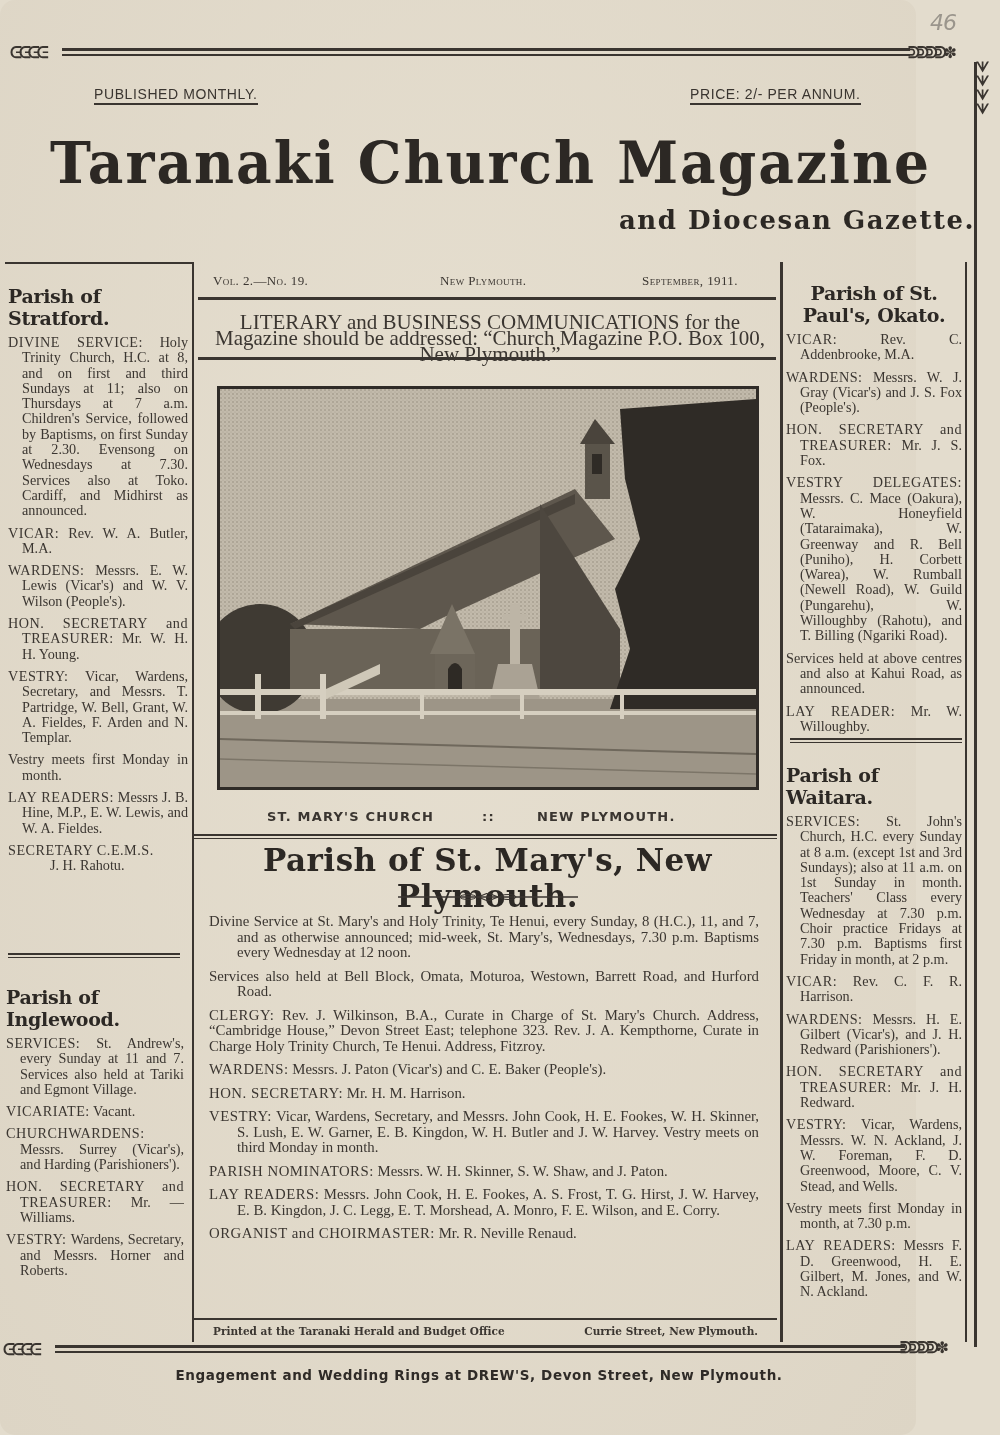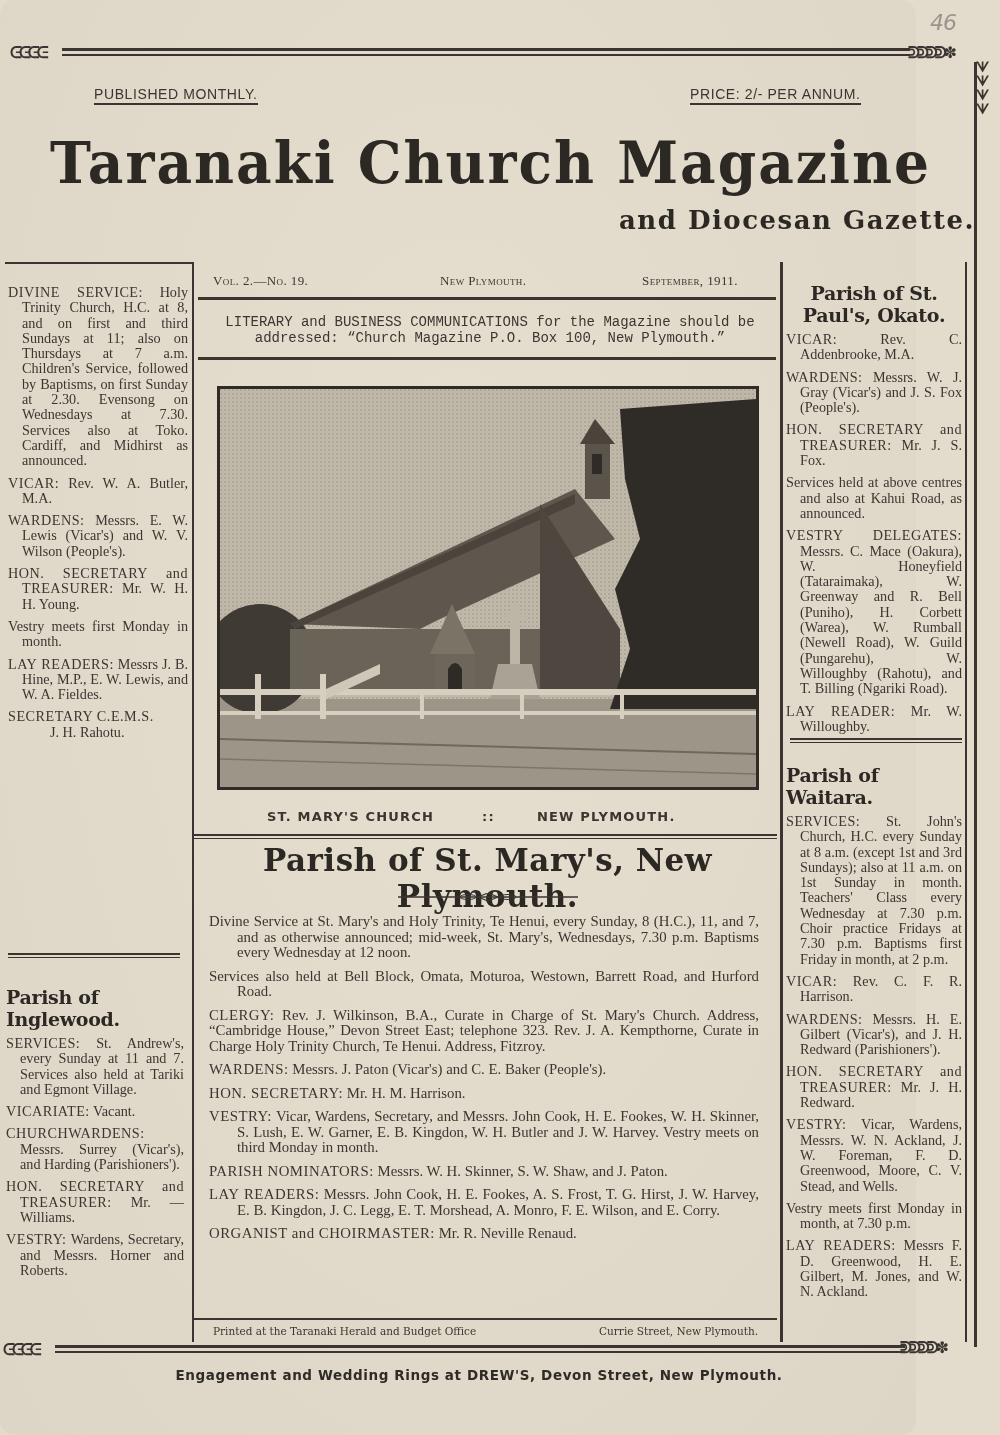--- a/index.html
+++ b/index.html
@@ -32,34 +32,34 @@
   .ph.center { text-align:center; }
   .lbl { letter-spacing:0.5px; }
 
   .box { position:absolute; border-left:2px solid #3a3530; border-right:2px solid #3a3530; }
   .hr { position:absolute; height:0; border-top:2px solid #3a3530; }
   .hr2 { position:absolute; height:2px; border-top:2px solid #3a3530; border-bottom:1px solid #3a3530; }
 
   .centerinfo { position:absolute; font-family:"Liberation Serif", serif; font-size:13px; color:#3b3631; letter-spacing:0.4px; }
   .smallcaps { font-variant:small-caps; }
   .notice { position:absolute; left:205px; top:314px; width:570px; text-align:center;
-    font-family:Liberation Mono, monospace; font-size:14px; line-height:16px; color:#3b3631; }
+    font-family:Liberation Serif, serif; font-size:21px; line-height:16px; color:#3b3631; }
   .photo { position:absolute; left:217px; top:386px; width:536px; height:398px;
     border:3px solid #2f2b27; background:#bdb5a6; overflow:hidden; }
   .caption { position:absolute; left:200px; top:809px; width:575px; display:flex;
     font-family:"DejaVu Sans", sans-serif; font-size:13px; font-weight:bold; letter-spacing:1.2px; color:#3a3530; }
   .caption span { display:block; }
   .sm-title { position:absolute; left:200px; top:842px; width:575px; text-align:center;
     font-family:"DejaVu Serif", serif; font-weight:bold; font-size:31px; letter-spacing:0.5px; color:#2c2824; }
   .flourish { position:absolute; left:398px; top:893px; width:180px; height:8px; }
   .main-text { position:absolute; left:209px; top:914px; width:550px;
     font-family:"Liberation Serif", serif; font-size:14.8px; line-height:15.5px; color:#3b3631; }
   .main-text p { margin:0 0 8px 0; padding-left:28px; text-indent:-28px; text-align:justify; }
   .printer { position:absolute; left:213px; top:1325px; width:545px; display:flex; justify-content:space-between;
-    font-family:"DejaVu Serif", serif; font-size:10.5px; font-weight:normal; color:#3b3631;align-items:center; }
+    font-family:"DejaVu Serif", serif; font-size:10.5px; font-weight:bold; color:#3b3631;align-items:center; }
   .advert { position:absolute; left:0; top:1367px; width:958px; text-align:center;
     font-family:"DejaVu Sans", sans-serif; font-weight:bold; font-size:13.5px; letter-spacing:0.6px; color:#2f2b27; }
 </style>
 </head>
 <body>
 
 <div class="page">
 
   <div class="pagenum">46</div>
 
@@ -71,24 +71,26 @@
 
   <div class="topline" style="left:94px;top:86px;">PUBLISHED MONTHLY.</div>
   <div class="topline" style="left:690px;top:86px;">PRICE: 2/- PER ANNUM.</div>
 
   <div class="masthead">Taranaki Church Magazine</div>
   <div class="subhead">and Diocesan Gazette.</div>
 
   <div class="hr" style="left:5px;top:262px;width:188px;"></div>
   <div class="vline" style="left:192px;top:262px;width:2px;height:1080px;"></div>
   <div class="col" style="left:8px;top:285px;width:180px;">
+    <div class="ph">Parish of Stratford.</div>
     <p><span class="lbl">DIVINE SERVICE:</span><span> Holy Trinity Church, H.C. at 8, and on first and third Sundays at 11; also on Thursdays at 7 a.m. Children's Service, followed by Baptisms, on first Sunday at 2.30. Evensong on Wednesdays at 7.30. Services also at Toko. Cardiff, and Midhirst as announced.</span></p>
     <p><span class="lbl">VICAR:</span><span> Rev. W. A. Butler, M.A.</span></p>
     <p><span class="lbl">WARDENS:</span><span> Messrs. E. W. Lewis (Vicar's) and W. V. Wilson (People's).</span></p>
     <p><span class="lbl">HON. SECRETARY and TREASURER:</span><span> Mr. W. H. H. Young.</span></p>
+    <p><span class="lbl">VESTRY:</span><span> Vicar, Wardens, Secretary, and Messrs. T. Partridge, W. Bell, Grant, W. A. Fieldes, F. Arden and N. Templar.</span></p>
     <p><span>Vestry meets first Monday in month.</span></p>
     <p><span class="lbl">LAY READERS:</span><span> Messrs J. B. Hine, M.P., E. W. Lewis, and W. A. Fieldes.</span></p>
     <p><span class="lbl">SECRETARY C.E.M.S.</span><br><span style="padding-left:28px;"> J. H. Rahotu.</span></p>
   </div>
 
   <div class="hr2" style="left:8px;top:953px;width:172px;"></div>
 
   <div class="col" style="left:6px;top:986px;width:178px;">
     <div class="ph">Parish of Inglewood.</div>
     <p><span class="lbl">SERVICES:</span><span> St. Andrew's, every Sunday at 11 and 7. Services also held at Tariki and Egmont Village.</span></p>
@@ -187,22 +189,22 @@
     <span>Currie Street, New Plymouth.</span>
   </div>
 
   <div class="vline" style="left:780px;top:262px;width:2px;height:1080px;"></div>
   <div class="vline" style="left:965px;top:262px;width:2px;height:1080px;"></div>
   <div class="col" style="left:786px;top:282px;width:176px;">
     <div class="ph center">Parish of St. Paul's, Okato.</div>
     <p><span class="lbl">VICAR:</span><span> Rev. C. Addenbrooke, M.A.</span></p>
     <p><span class="lbl">WARDENS:</span><span> Messrs. W. J. Gray (Vicar's) and J. S. Fox (People's).</span></p>
     <p><span class="lbl">HON. SECRETARY and TREASURER:</span><span> Mr. J. S. Fox.</span></p>
+    <p><span class="lbl">VESTRY DELEGATES:</span><span> Messrs. C. Mace (Oakura), W. Honeyfield (Tataraimaka), W. Greenway and R. Bell (Puniho), H. Corbett (Warea), W. Rumball (Newell Road), W. Guild (Pungarehu), W. Willoughby (Rahotu), and T. Billing (Ngariki Road).</span></p>
     <p><span>Services held at above centres and also at Kahui Road, as announced.</span></p>
-    <p><span class="lbl">VESTRY DELEGATES:</span><span> Messrs. C. Mace (Oakura), W. Honeyfield (Tataraimaka), W. Greenway and R. Bell (Puniho), H. Corbett (Warea), W. Rumball (Newell Road), W. Guild (Pungarehu), W. Willoughby (Rahotu), and T. Billing (Ngariki Road).</span></p>
     <p><span class="lbl">LAY READER:</span><span> Mr. W. Willoughby.</span></p>
   </div>
 
   <div class="hr2" style="left:790px;top:738px;width:172px;"></div>
 
   <div class="col" style="left:786px;top:764px;width:176px;">
     <div class="ph">Parish of Waitara.</div>
     <p><span class="lbl">SERVICES:</span><span> St. John's Church, H.C. every Sunday at 8 a.m. (except 1st and 3rd Sundays); also at 11 a.m. on 1st Sunday in month. Teachers' Class every Wednesday at 7.30 p.m. Choir practice Fridays at 7.30 p.m. Baptisms first Friday in month, at 2 p.m.</span></p>
     <p><span class="lbl">VICAR:</span><span> Rev. C. F. R. Harrison.</span></p>
     <p><span class="lbl">WARDENS:</span><span> Messrs. H. E. Gilbert (Vicar's), and J. H. Redward (Parishioners').</span></p>

